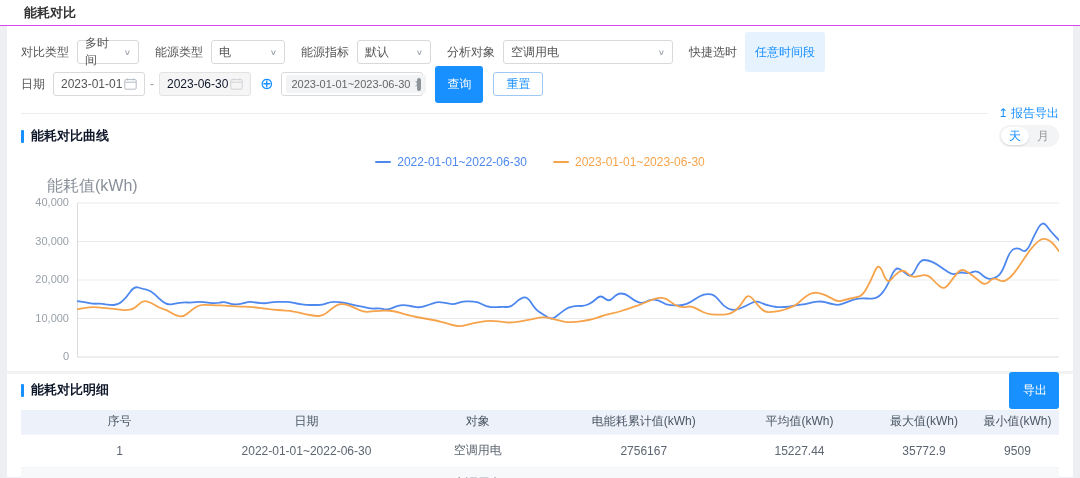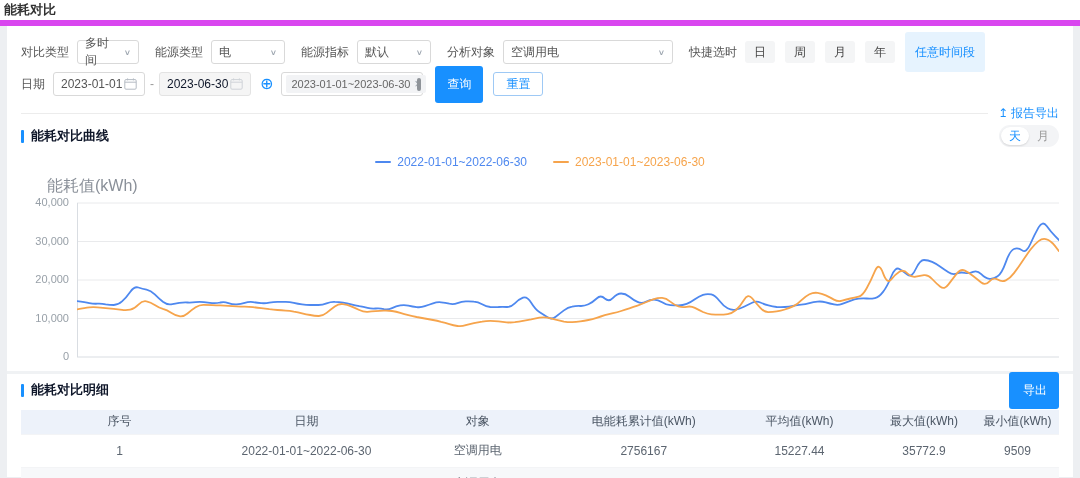--- a/index.html
+++ b/index.html
@@ -1,19 +1,19 @@
 <!DOCTYPE html>
 <html><head>
 <meta charset="utf-8">
 <style>
   * { margin:0; padding:0; box-sizing:border-box; }
   html,body { width:1080px; height:478px; overflow:hidden; }
   body { background:#edeff2; font-family:"Liberation Sans","DejaVu Sans",sans-serif; font-size:12px; color:#555; }
 
-  .topbar { background:#fff; height:26px; display:flex; align-items:center; padding:0 4px; border-bottom:6px solid #d946ef; }
+  .topbar { background:#fff; height:26px; display:flex; align-items:center; padding:0 24px; border-bottom:1px solid #d946ef; }
   .topbar-title { font-weight:bold; color:#333; font-size:13px; }
 
   .card { background:#fff; margin:0 7px; height:451px; padding:6px 14px 0 14px; }
 
   .filter-row { display:flex; align-items:center; margin-top:8px; height:24px; }
   .fgroup { display:flex; align-items:center; margin-right:16px; }
   .flabel { color:#555; margin-right:8px; white-space:nowrap; }
   .select { border:1px solid #d9d9d9; border-radius:3px; height:24px; display:flex; align-items:center; justify-content:space-between; padding:0 7px; color:#555; background:#fff; cursor:pointer; }
   .caret { color:#9aa3ad; font-size:10px; transform:scaleY(.8); margin-left:6px; }
   .w1{width:62px}.w2{width:74px}.w3{width:74px}.w4{width:170px}
@@ -100,21 +100,20 @@
     </div>
     <div class="fgroup">
       <span class="flabel">分析对象</span>
       <div class="select w4">
         <span>空调用电</span>
         <span class="caret">∨</span>
       </div>
     </div>
     <div class="fgroup">
       <span class="flabel">快捷选时</span>
-      <span id="quick-buttons"><button class="btn-quick">日</button><button class="btn-quick">周</button><button class="btn-quick">月</button><button class="btn-quick">年</button></span>
       <button class="btn-any">任意时间段</button>
     </div>
   </div>
 
   <div class="filter-row">
     <span class="flabel">日期</span>
     <div class="date-input">
       <span>2023-01-01</span>
       <svg class="cal-icon" viewBox="0 0 13 12">
           <rect x="0.8" y="1.6" width="11.4" height="9.6" rx="1.2" fill="none" stroke="#b6bcc4" stroke-width="1"></rect>

